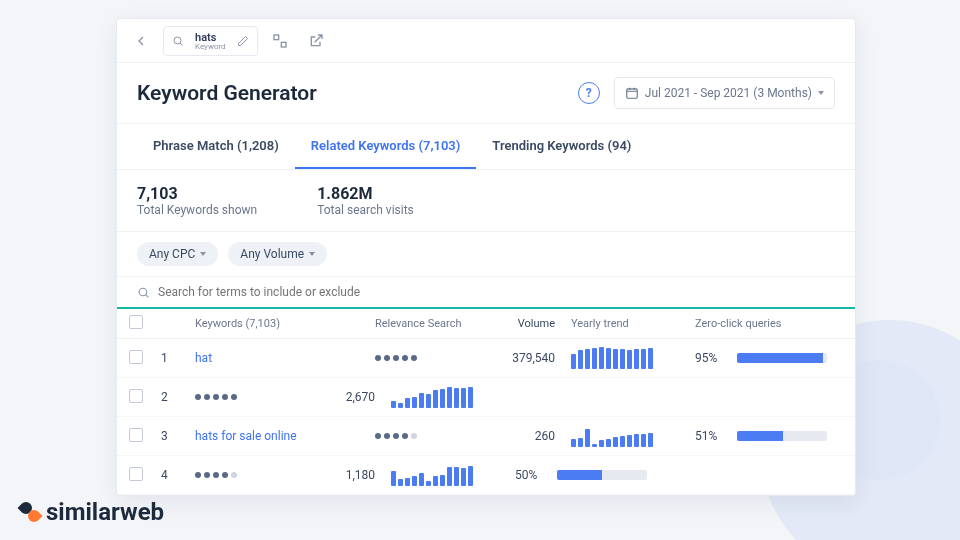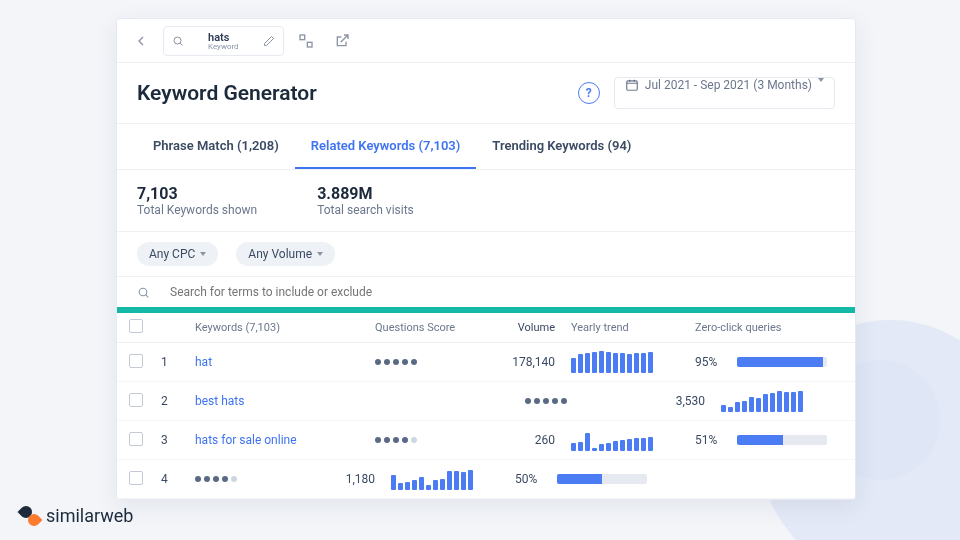--- a/index.html
+++ b/index.html
@@ -3,38 +3,38 @@
 <meta charset="utf-8">
 <style>
 *{box-sizing:border-box;margin:0;padding:0;font-family:-apple-system,BlinkMacSystemFont,"Segoe UI",Roboto,sans-serif}
 body{background:#f3f5f9;width:960px;height:540px;overflow:hidden;position:relative}
 .bg-blob{position:absolute;right:-60px;bottom:-40px;width:260px;height:260px;background:#dbe4f5;border-radius:50%;opacity:.7;z-index:0}
 .bg-blob2{position:absolute;right:20px;bottom:60px;width:120px;height:120px;background:#dbe4f5;border-radius:50%;opacity:.5;z-index:0}
 .card{position:absolute;left:116px;top:18px;width:740px;background:#fff;border:1px solid #e6e9ef;border-radius:4px;box-shadow:0 6px 24px rgba(30,40,80,.08);z-index:1}
 .topbar{height:44px;border-bottom:1px solid #edf0f5;display:flex;align-items:center;padding:0 10px;gap:8px}
 .icon-btn{width:28px;height:28px;display:flex;align-items:center;justify-content:center;border-radius:4px;color:#8a94a6;cursor:pointer}
 .icon-btn svg{width:16px;height:16px}
-.search-pill{display:flex;align-items:center;gap:24px;background:#fff;border:1px solid #e6e9ef;border-radius:4px;padding:4px 8px;height:30px}
+.search-pill{display:flex;align-items:center;gap:11px;background:#fff;border:1px solid #e6e9ef;border-radius:4px;padding:4px 8px;height:30px}
 .search-pill .kw{font-size:11px;font-weight:600;color:#2b3a55}
 .search-pill .sub{font-size:8px;color:#8a94a6;margin-top:-2px}
 .header{display:flex;align-items:center;justify-content:space-between;padding:14px 20px;border-bottom:1px solid #edf0f5}
 .title{font-size:21px;font-weight:600;color:#1d2a3b}
 .hdr-right{display:flex;align-items:center;gap:14px}
 .help{width:22px;height:22px;border:1.5px solid #4c7cf3;border-radius:50%;color:#4c7cf3;display:flex;align-items:center;justify-content:center;font-size:12px;font-weight:700}
-.date-pick,.geo{border:1px solid #e6e9ef;border-radius:4px;height:32px;display:flex;align-items:flex-start;gap:6px;padding:0 10px;font-size:12px;color:#6b778c;cursor:pointer}
+.date-pick,.geo{border:1px solid #e6e9ef;border-radius:4px;height:32px;display:flex;align-items:center;gap:6px;padding:0 10px;font-size:12px;color:#6b778c;cursor:pointer}
 .tabs{display:flex;border-bottom:1px solid #edf0f5;padding:0 20px}
 .tab{padding:14px 16px;font-size:13px;font-weight:600;color:#3a4a63;cursor:pointer;border-bottom:2px solid transparent}
 .tab.active{color:#3e74f1;border-bottom-color:#3e74f1}
 .stats{display:flex;padding:14px 20px;gap:60px;border-bottom:1px solid #edf0f5}
 .stat-val{font-size:16px;font-weight:700;color:#1d2a3b}
 .stat-lbl{font-size:12px;color:#6b778c}
-.filters{padding:10px 20px;display:flex;gap:18px;border-bottom:1px solid #edf0f5}
+.filters{padding:10px 20px;display:flex;gap:10px;border-bottom:1px solid #edf0f5}
 .chip{background:#eef1f6;border-radius:14px;padding:5px 12px;font-size:12px;color:#3a4a63;display:flex;align-items:center;gap:5px;cursor:pointer}
 .chip .caret{width:0;height:0;border-left:3px solid transparent;border-right:3px solid transparent;border-top:4px solid #8a94a6}
-.table-search{padding:8px 20px;border-bottom:6px solid #14b8a6;display:flex;align-items:center;gap:20px;color:#8a94a6;font-size:12px}
+.table-search{padding:8px 20px;border-bottom:2px solid #14b8a6;display:flex;align-items:center;gap:8px;color:#8a94a6;font-size:12px}
 .thead{display:flex;align-items:center;border-bottom:1px solid #edf0f5;padding:6px 20px 6px 12px;font-size:11px;color:#6b778c}
 .col-check{width:32px}
 .col-rank{width:34px}
 .col-kw{flex:1;min-width:150px}
 .col-rel{width:110px}
 .col-vol{width:70px;text-align:right}
 .col-trend{width:130px;padding-left:16px}
 .col-zero{width:150px;padding-left:10px}
 .row{display:flex;align-items:center;padding:8px 20px 8px 12px;font-size:12px;border-bottom:1px solid #f4f6fa}
 .row .col-rank{color:#3a4a63}
@@ -43,21 +43,21 @@
 .dots{display:flex;gap:3px}
 .dot{width:6px;height:6px;border-radius:50%;background:#d0d6e1}
 .dot.on{background:#5a6a85}
 .col-vol{color:#3a4a63}
 .trend{display:flex;align-items:flex-end;gap:2px;height:22px}
 .trend span{width:5px;background:#4c7cf3;border-radius:1px}
 .zero-wrap{display:flex;align-items:center;gap:10px}
 .zero-pct{width:32px;font-size:12px;color:#3a4a63}
 .zero-bar{width:90px;height:10px;background:#e6e9ef;border-radius:2px;overflow:hidden}
 .zero-bar>div{height:100%;background:#4c7cf3}
-.logo{position:absolute;left:20px;bottom:14px;display:flex;align-items:center;gap:6px;font-weight:400;color:#1d2a3b;font-size:18px;z-index:2}
+.logo{position:absolute;left:20px;bottom:14px;display:flex;align-items:center;gap:6px;font-weight:700;color:#1d2a3b;font-size:24px;z-index:2}
 .logo-mark{width:20px;height:20px;position:relative}
 .logo-mark .a{position:absolute;width:12px;height:12px;background:#1d2a3b;border-radius:50% 50% 50% 0;transform:rotate(45deg);left:0;top:0}
 .logo-mark .b{position:absolute;width:12px;height:12px;background:#ff7a2f;border-radius:50% 50% 50% 0;transform:rotate(225deg);right:0;bottom:0}
 </style>
 </head>
 <body>
 
 <div class="bg-blob"></div>
 <div class="bg-blob2"></div>
 
@@ -114,21 +114,21 @@
       <div class="tab active">Related Keywords (7,103)</div>
       <div class="tab">Trending Keywords (94)</div>
     </div>
 
   <div class="stats">
     <div>
       <div class="stat-val">7,103</div>
       <div class="stat-lbl">Total Keywords shown</div>
     </div>
     <div>
-      <div class="stat-val">3.889M</div>
+      <div class="stat-val">1.862M</div>
       <div class="stat-lbl">Total search visits</div>
     </div>
   </div>
 
   <div class="filters">
     <div class="chip">
         <span>Any CPC</span>
         <span class="caret"></span>
       </div>
     <div class="chip">
@@ -142,41 +142,41 @@
         <circle cx="11" cy="11" r="7"></circle>
         <path d="M21 21l-5-5"></path>
       </svg>
     <input type="text" style="border: none; outline: none; font-size: 12px; flex: 1 1 0%; color: rgb(58, 74, 99);" placeholder="Search for terms to include or exclude">
   </div>
 
   <div class="thead">
     <div class="col-check"><span class="chk"></span></div>
     <div class="col-rank"></div>
     <div class="col-kw">Keywords (7,103)</div>
-    <div class="col-rel">Questions Score</div>
+    <div class="col-rel">Relevance Search</div>
     <div class="col-vol">Volume</div>
     <div class="col-trend">Yearly trend</div>
     <div class="col-zero">Zero-click queries</div>
   </div>
 
   <div id="rows">
       <div class="row">
         <div class="col-check"><span class="chk"></span></div>
  <div class="col-rank">1</div>
  <div class="col-kw"><a href="#">hat</a></div>
  <div class="col-rel">
           <div class="dots">
             <span class="dot on"></span>
             <span class="dot on"></span>
             <span class="dot on"></span>
             <span class="dot on"></span>
             <span class="dot on"></span>
           </div>
         </div>
- <div class="col-vol">178,140</div>
+ <div class="col-vol">379,540</div>
  <div class="col-trend">
           <div class="trend">
             <span style="height:70%"></span>
             <span style="height:85%"></span>
             <span style="height:90%"></span>
             <span style="height:95%"></span>
             <span style="height:100%"></span>
             <span style="height:95%"></span>
             <span style="height:92%"></span>
             <span style="height:90%"></span>
@@ -191,31 +191,30 @@
             <div class="zero-pct">95%</div>
             <div class="zero-bar">
               <div style="width:95%"></div>
             </div>
           </div>
         </div>
       </div>
       <div class="row">
         <div class="col-check"><span class="chk"></span></div>
  <div class="col-rank">2</div>
- <div class="col-kw"><a href="#">best hats</a></div>
  <div class="col-rel">
           <div class="dots">
             <span class="dot on"></span>
             <span class="dot on"></span>
             <span class="dot on"></span>
             <span class="dot on"></span>
             <span class="dot on"></span>
           </div>
         </div>
- <div class="col-vol">3,530</div>
+ <div class="col-vol">2,670</div>
  <div class="col-trend">
           <div class="trend">
             <span style="height:30%"></span>
             <span style="height:25%"></span>
             <span style="height:45%"></span>
             <span style="height:50%"></span>
             <span style="height:70%"></span>
             <span style="height:65%"></span>
             <span style="height:80%"></span>
             <span style="height:85%"></span>

